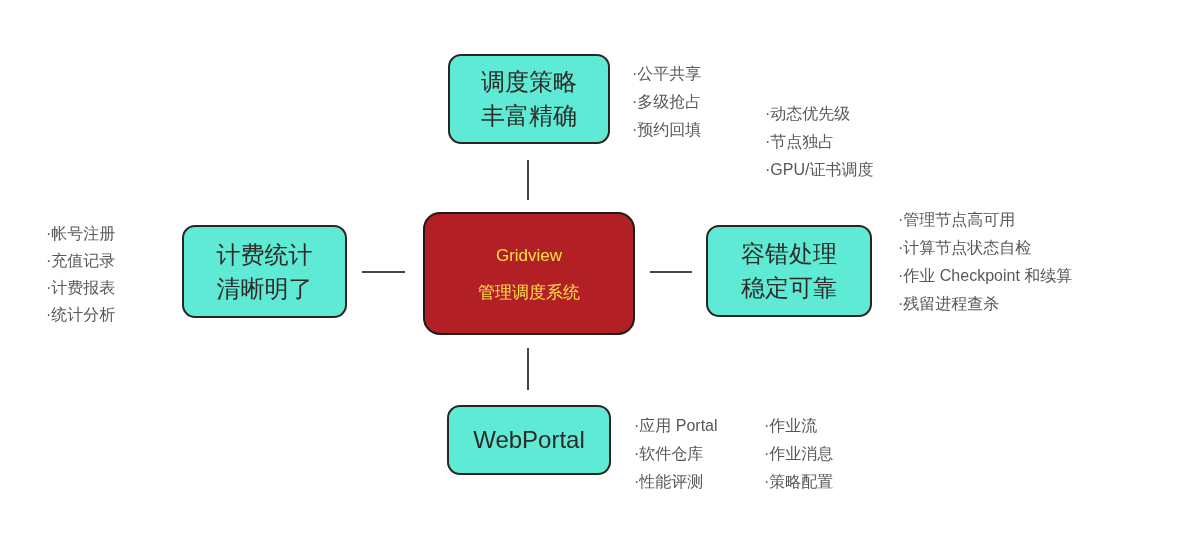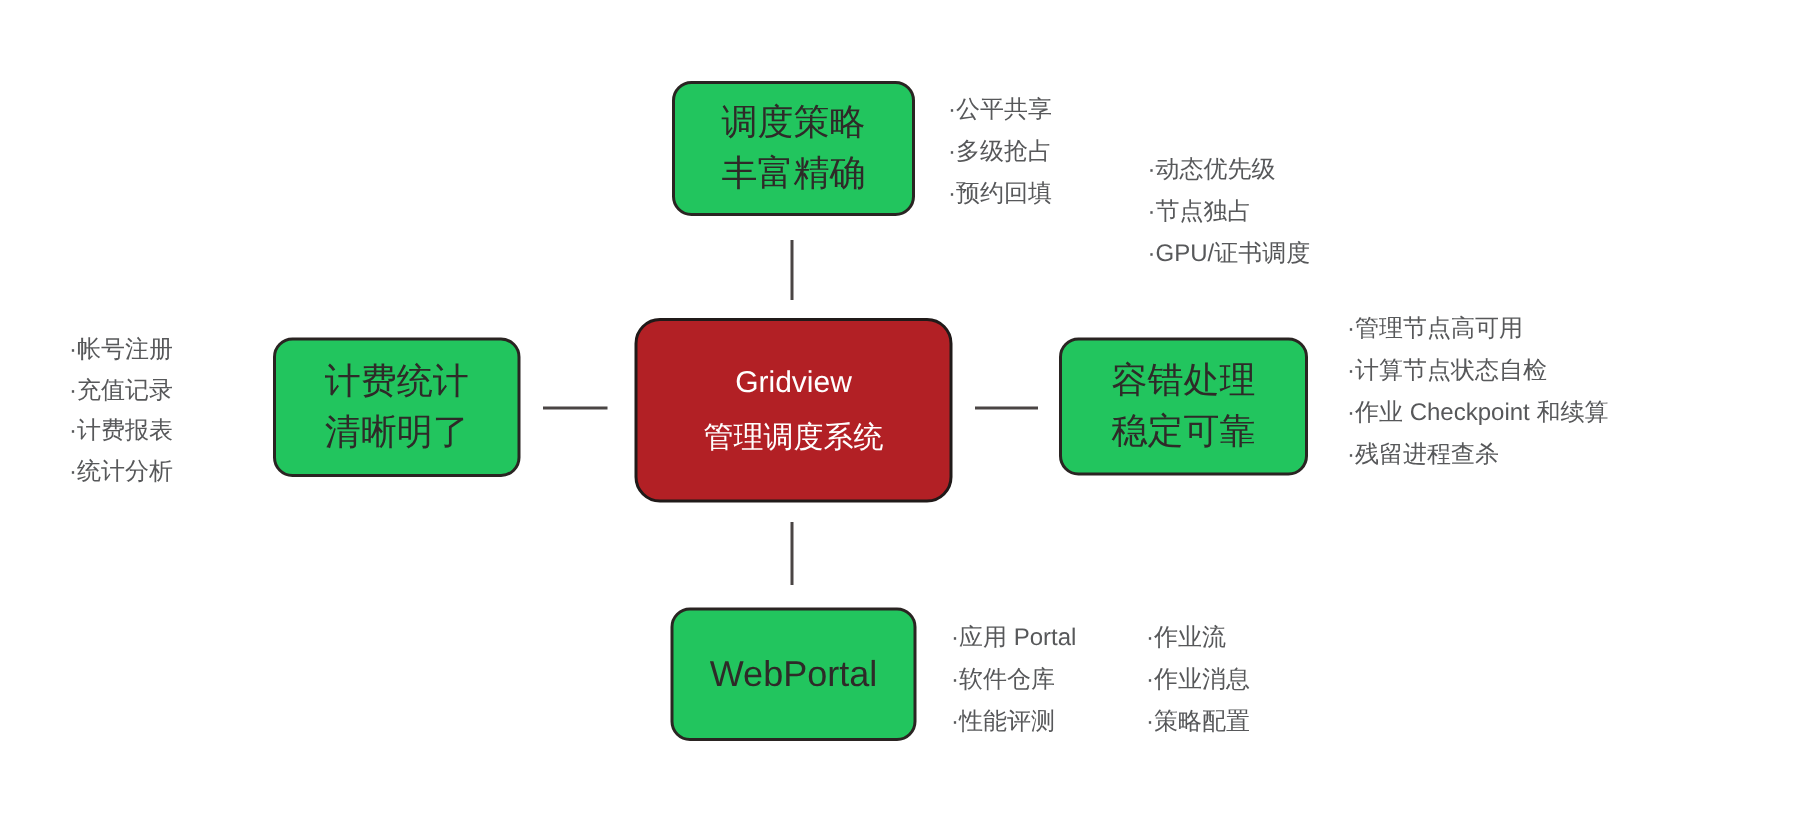--- a/index.html
+++ b/index.html
@@ -11,21 +11,21 @@
   .canvas {
     position: relative;
     width: 1200px;
     height: 546px;
     background: #ffffff;
     overflow: hidden;
   }
   .node {
     position: absolute;
     box-sizing: border-box;
-    background: #22c55e;
+    background: #5eead4;
     border: 2px solid #2a2422;
     border-radius: 13px;
     display: flex;
     flex-direction: column;
     align-items: center;
     justify-content: center;
     text-align: center;
   }
   .node .title-line {
     font-size: 24px;
@@ -33,22 +33,22 @@
     font-weight: 500;
     color: #2e2a28;
     white-space: nowrap;
   }
   .node.center {
     background: #b22025;
     border: 2px solid #201a19;
     border-radius: 17px;
   }
   .node.center .title-line {
-    color: #ffffff;
-    font-size: 20px;
+    color: #fde047;
+    font-size: 17px;
     line-height: 37px;
   }
   .connector {
     position: absolute;
     background: #4a4544;
   }
   .connector.v { width: 2px; }
   .connector.h { height: 2px; }
   .feature-col {
     position: absolute;
@@ -82,21 +82,21 @@
   <div class="node" style="left:182px; top:225px; width:165px; height:93px;">
     <div class="title-line">计费统计</div>
     <div class="title-line">清晰明了</div>
   </div>
 
   <div class="node" style="left:706px; top:225px; width:166px; height:92px;">
     <div class="title-line">容错处理</div>
     <div class="title-line">稳定可靠</div>
   </div>
 
-  <div class="node" style="left:447px; top:405px; width:164px; height:89px;">
+  <div class="node" style="left:447px; top:405px; width:164px; height:70px;">
     <div class="title-line">WebPortal</div>
   </div>
 
   <div class="feature-col" style="left:632px; top:60px;">
     <div class="feature-line">·公平共享</div>
     <div class="feature-line">·多级抢占</div>
     <div class="feature-line">·预约回填</div>
   </div>
   <div class="feature-col" style="left:765px; top:60px;margin-top:40px;">
     <div class="feature-line">·动态优先级</div>

